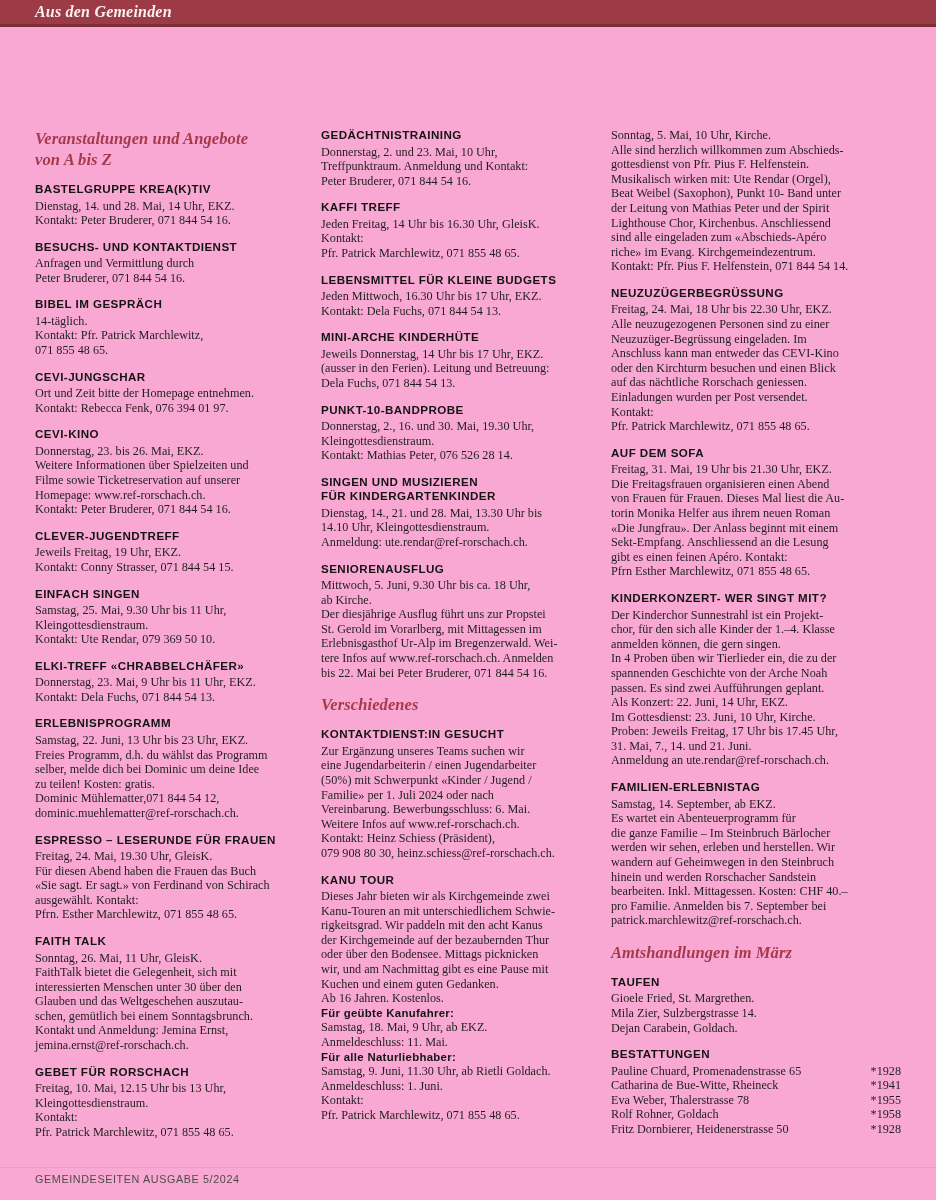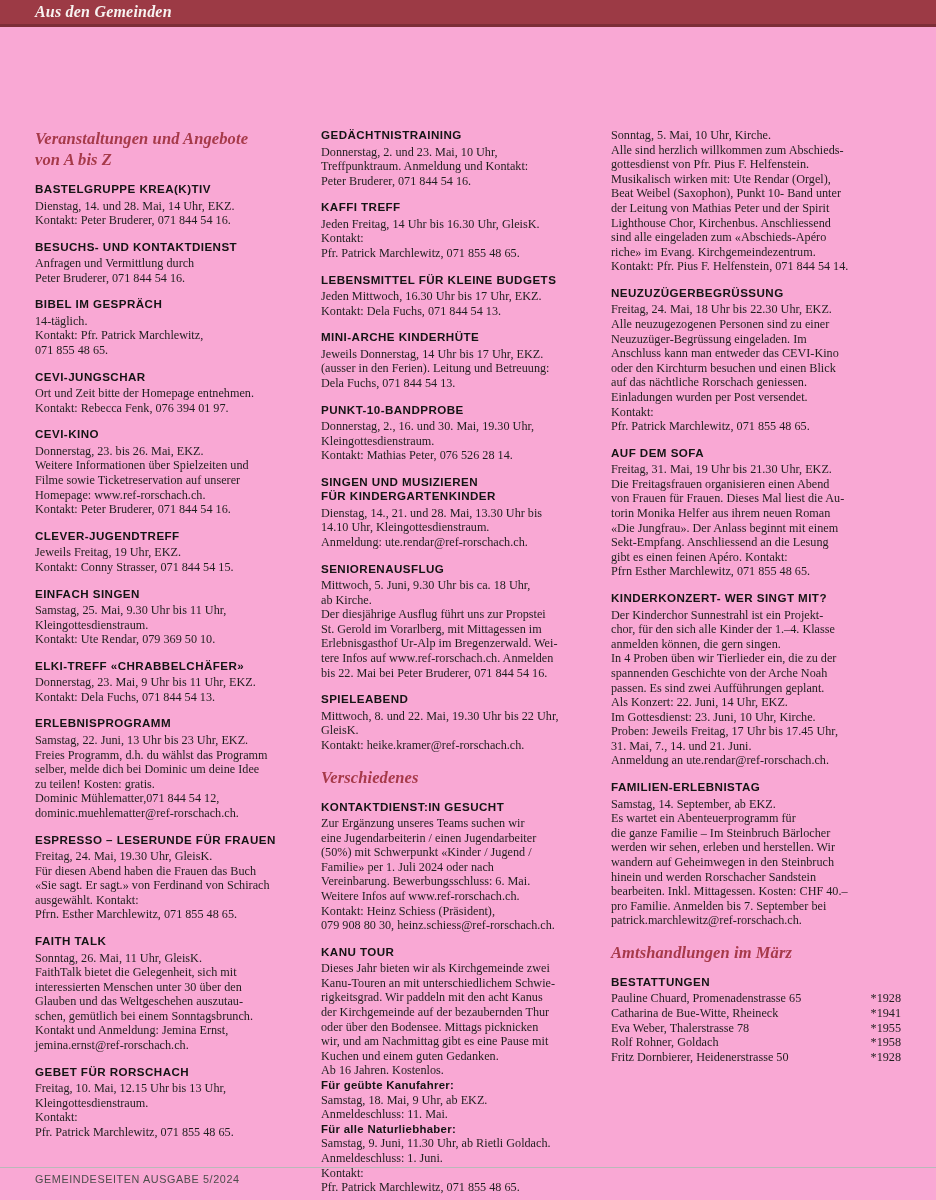--- a/index.html
+++ b/index.html
@@ -227,26 +227,20 @@
         </div>
         <div class="entry">
           <h3 class="entry-title">SENIORENAUSFLUG</h3>
           <p class="line">Mittwoch, 5. Juni, 9.30 Uhr bis ca. 18 Uhr,</p>
           <p class="line">ab Kirche.</p>
           <p class="line">Der diesjährige Ausflug führt uns zur Propstei</p>
           <p class="line">St. Gerold im Vorarlberg, mit Mittagessen im</p>
           <p class="line">Erlebnisgasthof Ur-Alp im Bregenzerwald. Wei-</p>
           <p class="line">tere Infos auf www.ref-rorschach.ch. Anmelden</p>
           <p class="line">bis 22. Mai bei Peter Bruderer, 071 844 54 16.</p>
-        </div>
-        <div class="entry">
-          <h3 class="entry-title">SPIELEABEND</h3>
-          <p class="line">Mittwoch, 8. und 22. Mai, 19.30 Uhr bis 22 Uhr,</p>
-          <p class="line">GleisK.</p>
-          <p class="line">Kontakt: heike.kramer@ref-rorschach.ch.</p>
         </div>
         <h2 class="section-heading">Verschiedenes</h2>
         <div class="entry">
           <h3 class="entry-title">KONTAKTDIENST:IN GESUCHT</h3>
           <p class="line">Zur Ergänzung unseres Teams suchen wir</p>
           <p class="line">eine Jugendarbeiterin / einen Jugendarbeiter</p>
           <p class="line">(50%) mit Schwerpunkt «Kinder / Jugend /</p>
           <p class="line">Familie» per 1. Juli 2024 oder nach</p>
           <p class="line">Vereinbarung. Bewerbungsschluss: 6. Mai.</p>
           <p class="line">Weitere Infos auf www.ref-rorschach.ch.</p>
@@ -330,20 +324,26 @@
           <p class="line">die ganze Familie – Im Steinbruch Bärlocher</p>
           <p class="line">werden wir sehen, erleben und herstellen. Wir</p>
           <p class="line">wandern auf Geheimwegen in den Steinbruch</p>
           <p class="line">hinein und werden Rorschacher Sandstein</p>
           <p class="line">bearbeiten. Inkl. Mittagessen. Kosten: CHF 40.–</p>
           <p class="line">pro Familie. Anmelden bis 7. September bei</p>
           <p class="line">patrick.marchlewitz@ref-rorschach.ch.</p>
         </div>
         <h2 class="section-heading">Amtshandlungen im März</h2>
         <div class="entry">
+          <h3 class="entry-title">TAUFEN</h3>
+          <p class="line">Gioele Fried, St. Margrethen.</p>
+          <p class="line">Mila Zier, Sulzbergstrasse 14.</p>
+          <p class="line">Dejan Carabein, Goldach.</p>
+        </div>
+        <div class="entry">
           <h3 class="entry-title">BESTATTUNGEN</h3>
           <p class="line split">
             <span>Pauline Chuard, Promenadenstrasse 65</span>
             <span class="year">*1928</span>
           </p>
           <p class="line split">
             <span>Catharina de Bue-Witte, Rheineck</span>
             <span class="year">*1941</span>
           </p>
           <p class="line split">

